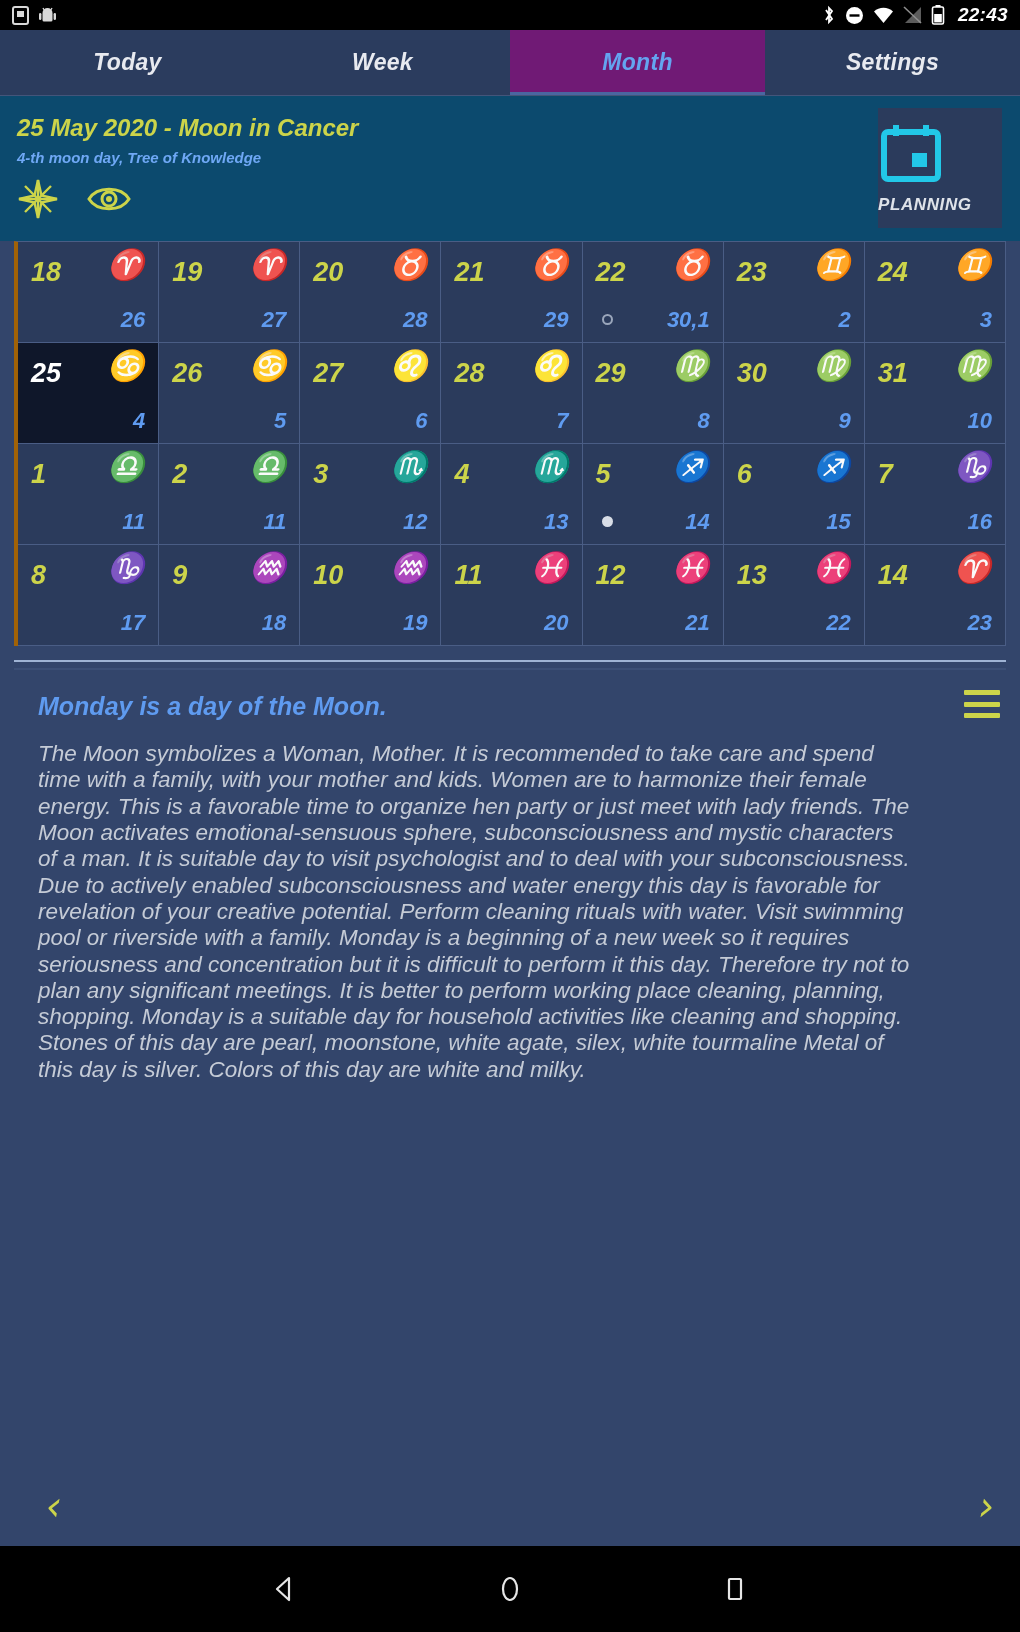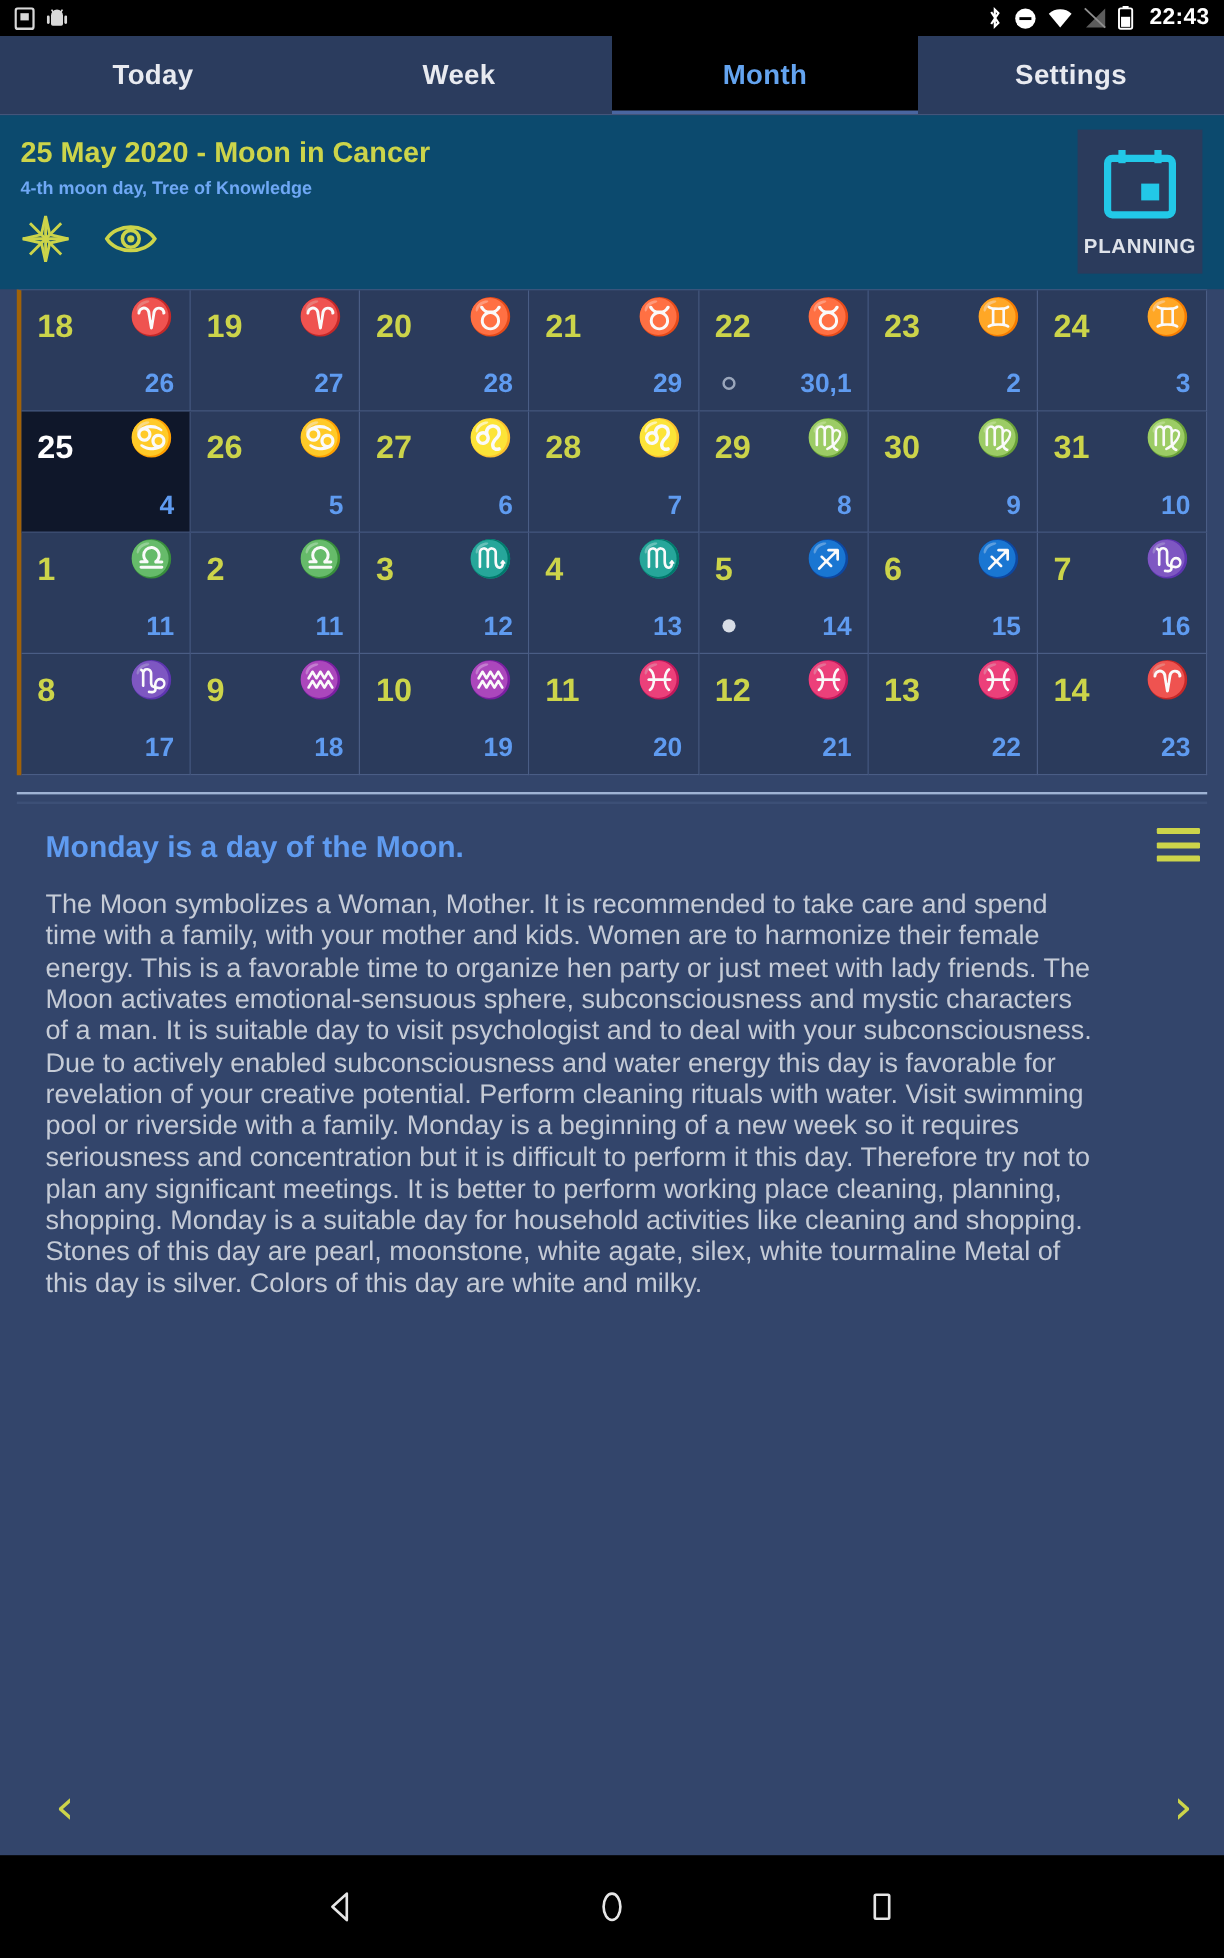--- a/index.html
+++ b/index.html
@@ -9,20 +9,21 @@
     font-family: "Liberation Sans", sans-serif;
     overflow: hidden;
   }
   #app {
     width: 1020px; height: 1632px;
     position: relative;
     background: #334straight;
     background: #33456b;
     display: flex;
     flex-direction: column;
+    font-style: italic;
   }
 
   
   .statusbar {
     height: 30px;
     background: #000;
     display: flex;
     align-items: center;
     padding: 0 12px;
     flex: 0 0 30px;
@@ -45,21 +46,21 @@
   }
   .tab {
     flex: 1 1 0;
     display: flex; align-items: center; justify-content: center;
     color: #e8eaf0;
     font-size: 23px; font-weight: bold;
     letter-spacing: .3px;
     cursor: pointer;
   }
   .tab.active {
-    background: #000000;
+    background: #701a75;
     color: #64a4f0;
     box-shadow: inset 0 -3px 0 #4a66a0;
   }
 
   
   .header {
     flex: 0 0 145px;
     position: relative;
     padding: 14px 0 0 17px;
     background: #0c4a6e;
@@ -78,24 +79,24 @@
   }
   .hdr-icons {
     margin-top: 8px;
     display: flex; align-items: center; gap: 28px;
   }
   .hdr-icons .ic { cursor: pointer; display: inline-flex; }
 
   .planning-btn {
     position: absolute;
     right: 18px; top: 12px;
-    width: 104px; height: 120px;
+    width: 124px; height: 120px;
     background: #2b3b5c;
     display: flex; flex-direction: column;
-    align-items: center; justify-content: center;
+    align-items: flex-start; justify-content: center;
     gap: 6px;
     cursor: pointer;
   }
   .planning-label {
     color: #dfe3ea; font-size: 17px; font-weight: bold; letter-spacing: .6px;
   }
 
   
   .calwrap {
     flex: 0 0 405px;

